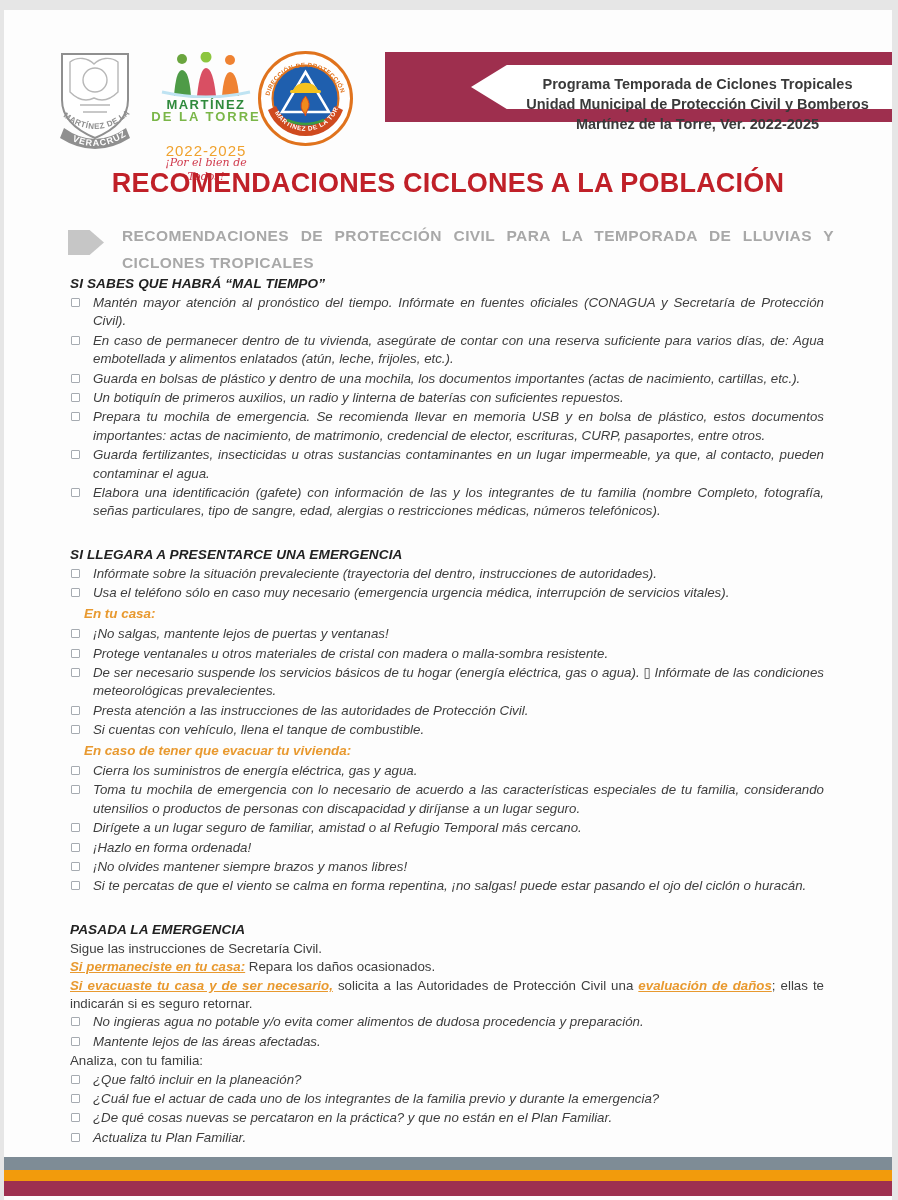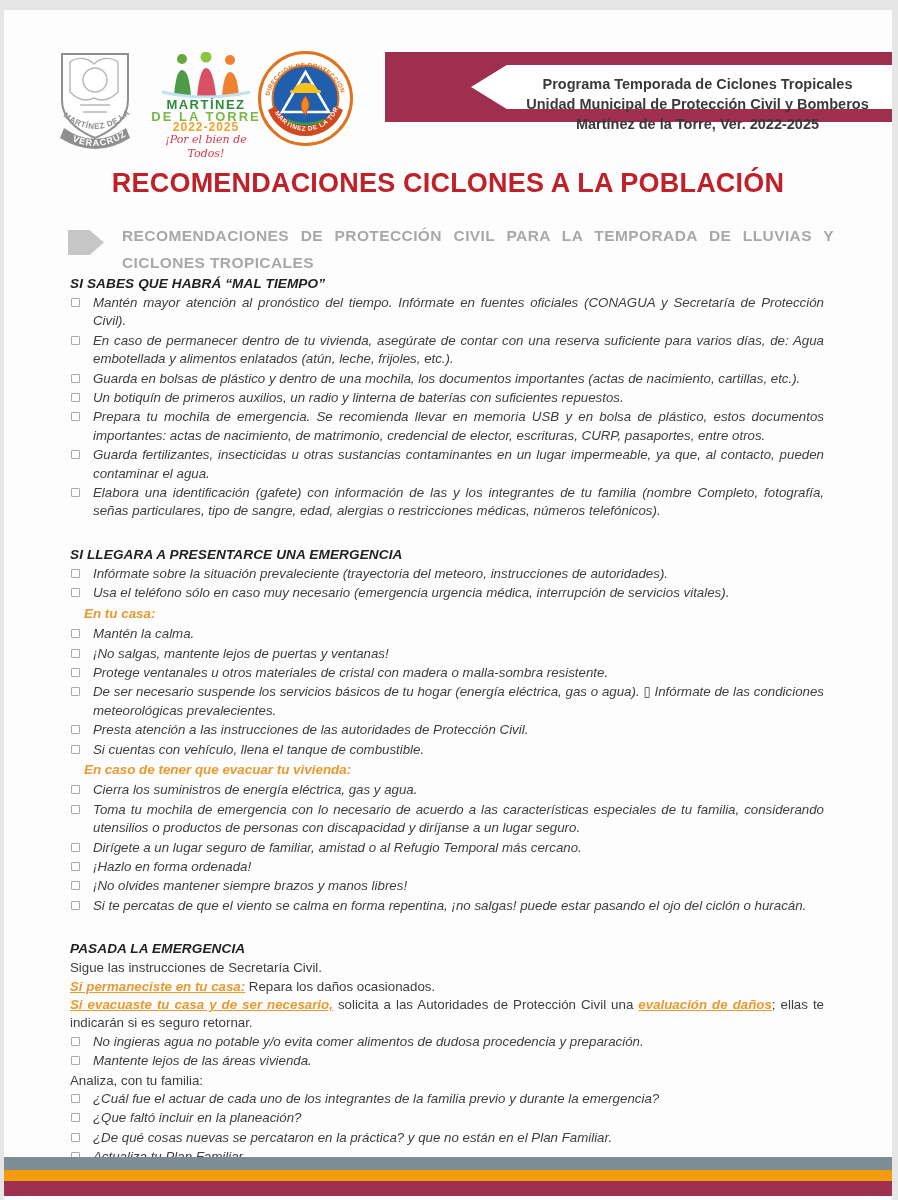--- a/index.html
+++ b/index.html
@@ -19,21 +19,21 @@
   }
   
   .header{position:absolute;left:0;top:0;width:100%;height:270px;}
   .logo{position:absolute;}
   .logo-shield{left:46px;top:40px;width:90px;height:100px;}
   .logo-city{left:144px;top:42px;width:116px;height:100px;text-align:center;}
   .logo-seal{left:253px;top:40px;width:97px;height:97px;}
   .city-figures{height:46px;position:relative;}
   .city-word{font-weight:bold;color:#2f8a3c;font-size:13px;letter-spacing:1.5px;line-height:13px;}
   .city-word2{font-weight:bold;color:#7ab648;font-size:13px;letter-spacing:2px;line-height:11px;}
-  .city-years{font-weight:bold;color:#f0a22e;font-size:12px;letter-spacing:1px;line-height:11px;}
+  .city-years{font-weight:normal;color:#f0a22e;font-size:15px;letter-spacing:1px;line-height:11px;margin-top:23px;}
   .city-script{font-family:"DejaVu Serif","Liberation Serif",serif;font-style:italic;color:#d03a4d;font-size:11px;line-height:14px;}
   .band{
     position:absolute;left:381px;top:42px;width:507px;height:70px;
     background:var(--maroon);
   }
   .band-white{
     position:absolute;left:86px;right:0;top:13px;bottom:13px;background:#fff;
     clip-path:polygon(0 50%,8.5% 0,100% 0,100% 100%,8.5% 100%);
   }
   .band-text{
@@ -192,31 +192,27 @@
         </div>
         <div class="item">
           <span class="cbx"></span>
           <span class="itxt">Elabora una identificación (gafete) con información de las y los integrantes de tu familia (nombre Completo, fotografía, señas particulares, tipo de sangre, edad, alergias o restricciones médicas, números telefónicos).</span>
         </div>
       </section>
       <section class="sec">
         <h3 class="sec-title">SI LLEGARA A PRESENTARCE UNA EMERGENCIA</h3>
         <div class="item">
           <span class="cbx"></span>
-          <span class="itxt">Infórmate sobre la situación prevaleciente (trayectoria del meteoro, instrucciones de autoridades).</span>
+          <span class="itxt">Infórmate sobre la situación prevaleciente (trayectoria del dentro, instrucciones de autoridades).</span>
         </div>
         <div class="item">
           <span class="cbx"></span>
           <span class="itxt">Usa el teléfono sólo en caso muy necesario (emergencia urgencia médica, interrupción de servicios vitales).</span>
         </div>
         <div class="subhead">En tu casa:</div>
-        <div class="item">
-          <span class="cbx"></span>
-          <span class="itxt">Mantén la calma.</span>
-        </div>
         <div class="item">
           <span class="cbx"></span>
           <span class="itxt">¡No salgas, mantente lejos de puertas y ventanas!</span>
         </div>
         <div class="item">
           <span class="cbx"></span>
           <span class="itxt">Protege ventanales u otros materiales de cristal con madera o malla-sombra resistente.</span>
         </div>
         <div class="item">
           <span class="cbx"></span>
@@ -260,30 +256,30 @@
         <h3 class="sec-title">PASADA LA EMERGENCIA</h3>
         <div class="plain">Sigue las instrucciones de Secretaría Civil.</div>
         <div class="plain"><span class="orange-em">Si permaneciste en tu casa:</span><span> Repara los daños ocasionados.</span></div>
         <div class="plain"><span class="orange-em">Si evacuaste tu casa y de ser necesario,</span><span> solicita a las Autoridades de Protección Civil una </span><span class="orange-em">evaluación de daños</span><span>; ellas te indicarán si es seguro retornar.</span></div>
         <div class="item">
           <span class="cbx"></span>
           <span class="itxt">No ingieras agua no potable y/o evita comer alimentos de dudosa procedencia y preparación.</span>
         </div>
         <div class="item">
           <span class="cbx"></span>
-          <span class="itxt">Mantente lejos de las áreas vivienda.</span>
+          <span class="itxt">Mantente lejos de las áreas afectadas.</span>
         </div>
         <div class="plain">Analiza, con tu familia:</div>
         <div class="item">
           <span class="cbx"></span>
+          <span class="itxt">¿Que faltó incluir en la planeación?</span>
+        </div>
+        <div class="item">
+          <span class="cbx"></span>
           <span class="itxt">¿Cuál fue el actuar de cada uno de los integrantes de la familia previo y durante la emergencia?</span>
-        </div>
-        <div class="item">
-          <span class="cbx"></span>
-          <span class="itxt">¿Que faltó incluir en la planeación?</span>
         </div>
         <div class="item">
           <span class="cbx"></span>
           <span class="itxt">¿De qué cosas nuevas se percataron en la práctica? y que no están en el Plan Familiar.</span>
         </div>
         <div class="item">
           <span class="cbx"></span>
           <span class="itxt">Actualiza tu Plan Familiar.</span>
         </div>
       </section>

